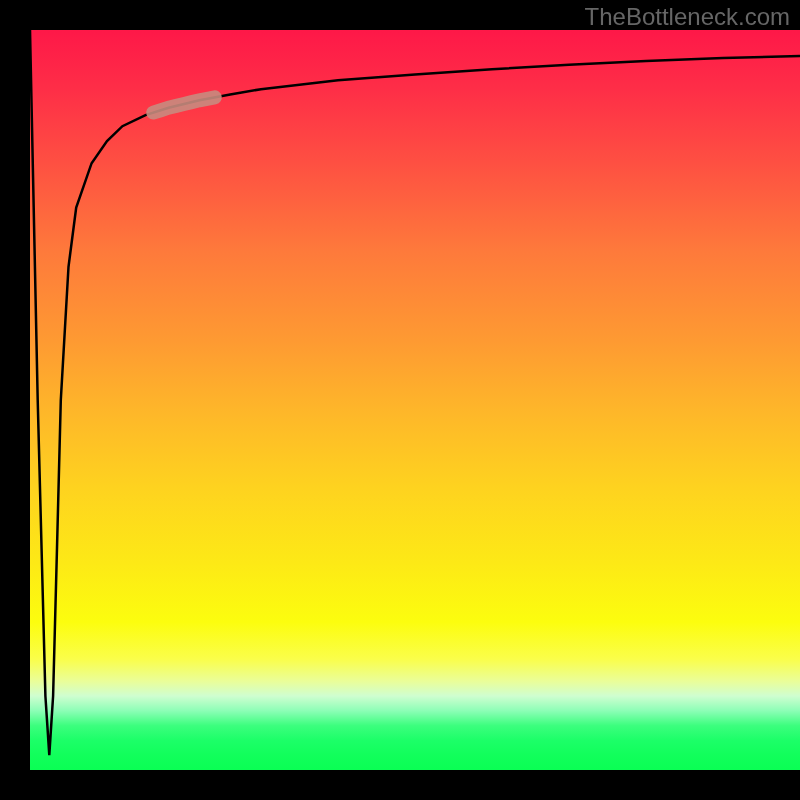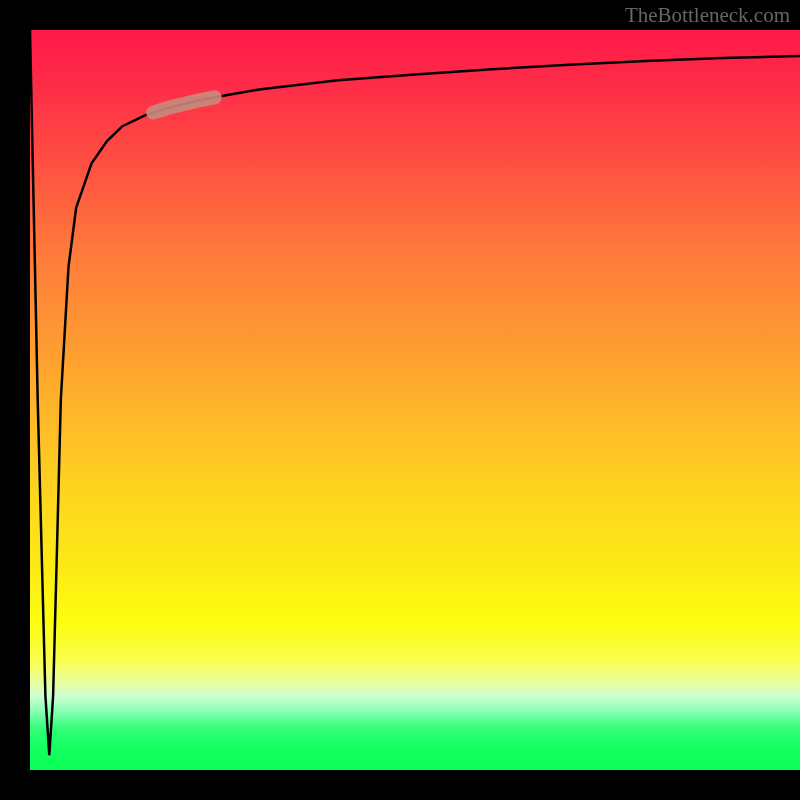--- a/index.html
+++ b/index.html
@@ -14,23 +14,22 @@
       background: #000;
       font-family: Arial, sans-serif;
       position: relative;
     }
     
     .watermark {
       position: absolute;
       top: 3px;
       right: 10px;
       color: #666;
-      font-size: 21px;
+      font-size: 24px;
       z-index: 10;
-      font-family: Liberation Serif, serif;
     }
     
     .chart-container {
       position: absolute;
       top: 30px;
       left: 30px;
       width: 770px;
       height: 740px;
       background: #000;
     }

